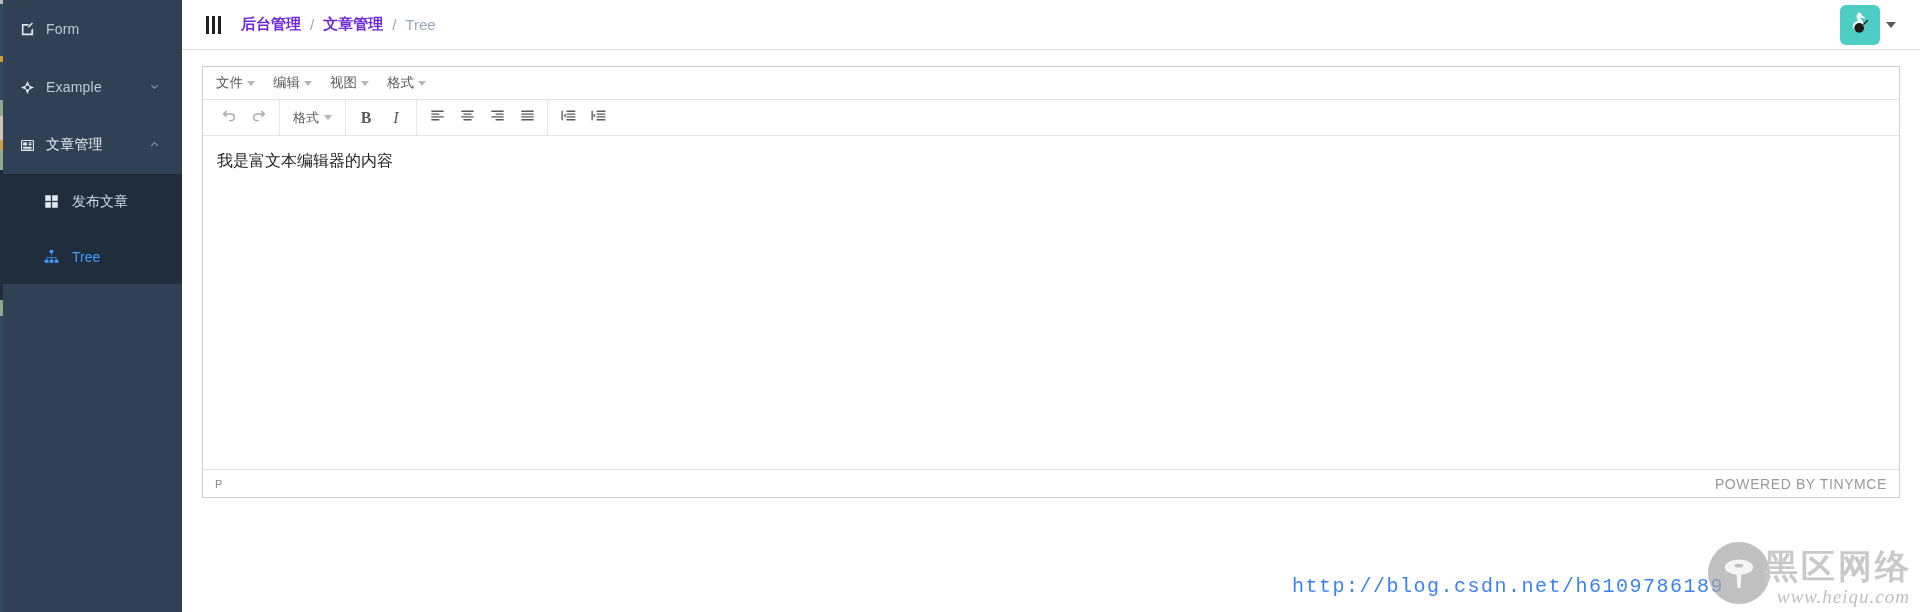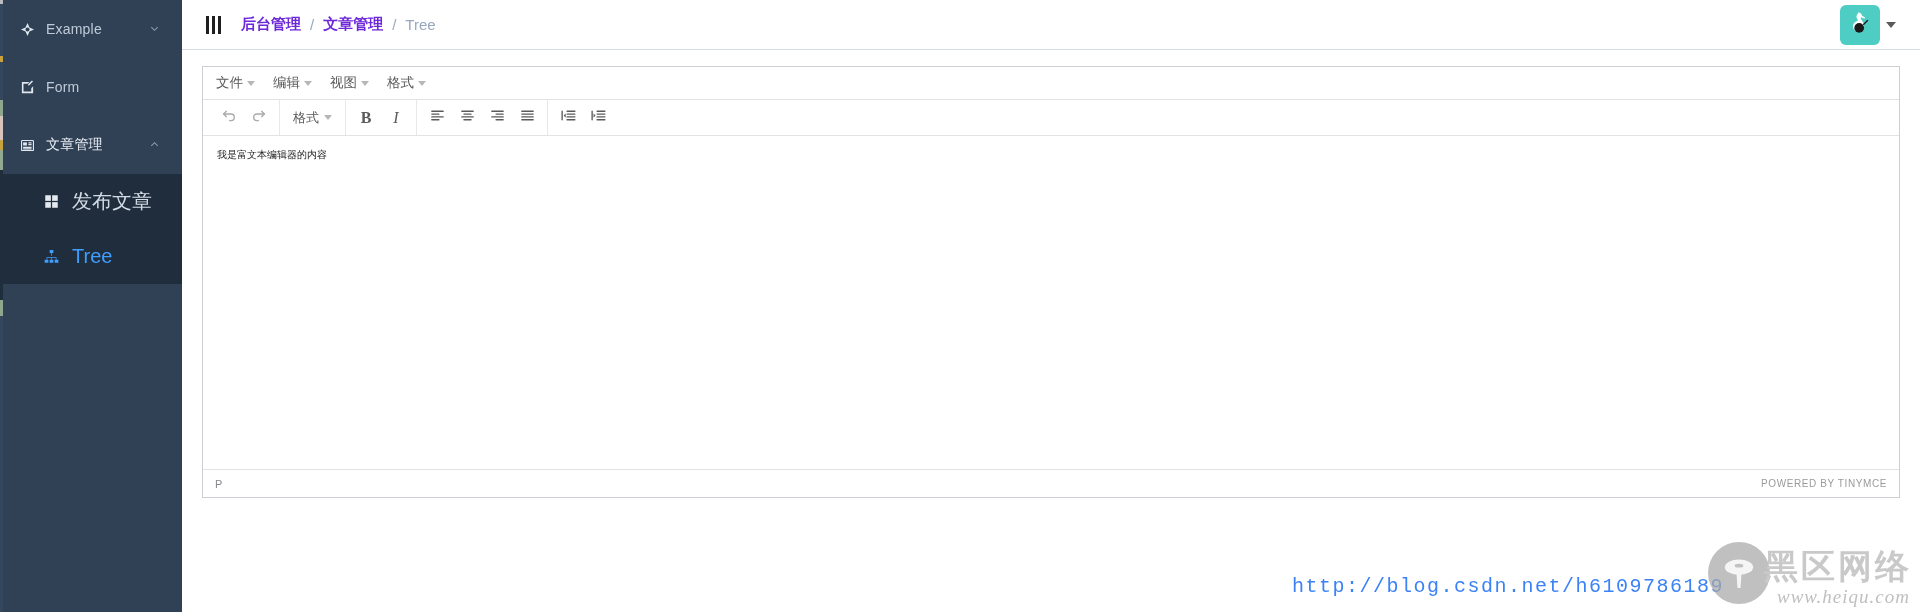--- a/index.html
+++ b/index.html
@@ -83,21 +83,21 @@
 
   .submenu {
     background: #1f2d3d;
   }
   .sub-item {
     display: flex;
     align-items: center;
     height: 55px;
     padding: 0 22px 0 44px;
     color: #d3dce6;
-    font-size: 20px;
+    font-size: 14px;
     cursor: pointer;
     user-select: none;
   }
   .sub-item .si-icon {
     width: 28px;
     min-width: 28px;
     display: flex;
     align-items: center;
     color: #e3e9ef;
   }
@@ -263,44 +263,43 @@
     border-left: 4px solid transparent;
     border-right: 4px solid transparent;
     border-top: 5px solid #b7b7b7;
   }
   .tb-btn.bold { font-weight: bold; font-size: 16px; font-family: "Liberation Serif", serif; }
   .tb-btn.italic { font-style: italic; font-size: 16px; font-family: "Liberation Serif", serif; }
 
   .edit-body {
     flex: 1;
     padding: 12px 14px;
-    font-size: 10px;
+    font-size: 16px;
     color: #222;
     line-height: 1.6;
     overflow: hidden;
     background: #fff;
     min-height: 0;
-    font-family: Liberation Mono, monospace;
   }
 
   .statusbar {
     height: 28px;
     min-height: 28px;
     border-top: 1px solid #e3e3e3;
     display: flex;
     align-items: center;
     padding: 0 12px;
     font-size: 11px;
     color: #88898c;
     background: #fff;
   }
   .status-path { letter-spacing: 0.3px; }
   .status-brand {
     margin-left: auto;
-    font-size: 10px;
+    font-size: 14px;
     letter-spacing: 0.6px;
     color: #9a9a9a;
     text-transform: uppercase;
   }
 
   
   .wm {
     position: absolute;
     pointer-events: none;
     user-select: none;
@@ -347,44 +346,44 @@
     margin-left: 44px;
   }
 </style>
 </head>
 <body>
 
 <div id="app">
 
   <aside class="sidebar">
     <div class="edge-strip"></div>
+
+    <div class="menu-item">
+      <span class="mi-icon">
+        <svg width="15" height="15" viewBox="0 0 24 24" fill="currentColor">
+          <path d="M3 3h12l-3 3H5.6v12.4H18V13l3-3v11H3Z"></path>
+          <path d="M20.8 2.4 15 8.2l-2.4.7.7-2.4 5.8-5.8Z"></path>
+        </svg>
+      </span>
+      <span class="mi-label">Form</span>
+    </div>
 
     <div class="menu-item">
       <span class="mi-icon">
         <svg width="15" height="15" viewBox="0 0 24 24" fill="currentColor">
           <path d="M12 1.5 15.2 8.8 22.5 12 15.2 15.2 12 22.5 8.8 15.2 1.5 12 8.8 8.8Z"></path>
           <circle cx="12" cy="12" r="3.2" fill="#304156"></circle>
         </svg>
       </span>
       <span class="mi-label">Example</span>
       <span class="mi-arrow">
         <svg width="11" height="11" viewBox="0 0 24 24" fill="none" stroke="currentColor" stroke-width="2.4">
           <path d="M5 9l7 7 7-7"></path>
         </svg>
       </span>
-    </div>
-
-    <div class="menu-item">
-      <span class="mi-icon">
-        <svg width="15" height="15" viewBox="0 0 24 24" fill="currentColor">
-          <path d="M3 3h12l-3 3H5.6v12.4H18V13l3-3v11H3Z"></path>
-          <path d="M20.8 2.4 15 8.2l-2.4.7.7-2.4 5.8-5.8Z"></path>
-        </svg>
-      </span>
-      <span class="mi-label">Form</span>
     </div>
 
     <div class="menu-item active-parent">
       <span class="mi-icon">
         <svg width="15" height="15" viewBox="0 0 24 24" fill="none" stroke="currentColor" stroke-width="1.8">
           <rect x="2.5" y="4" width="19" height="16" rx="1"></rect>
           <rect x="5" y="7" width="6" height="5" fill="currentColor" stroke="none"></rect>
           <path d="M13.5 7.8h5M13.5 10.6h5M5 15h13.5M5 17.4h13.5"></path>
         </svg>
       </span>

